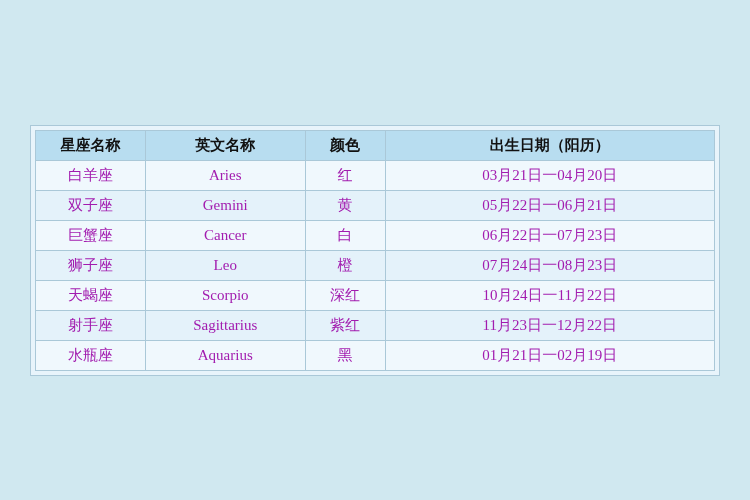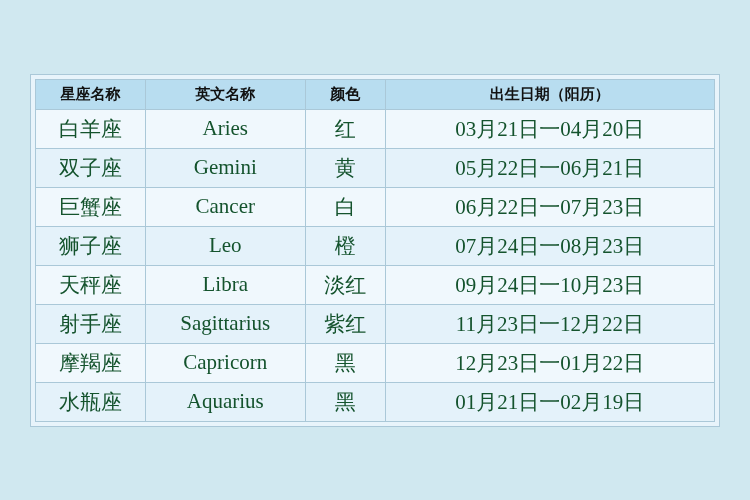--- a/index.html
+++ b/index.html
@@ -19,22 +19,22 @@
     }
     table {
       border-collapse: collapse;
       width: 680px;
       padding-left: 19px;
     }
     th, td {
       border: 1px solid #aac8d8;
       text-align: center;
       padding: 5px 10px;
-      font-size: 21px;
-      color: #14532d;
+      font-size: 15px;
+      color: #a21caf;
     }
     thead tr th {
       background-color: #b8ddf0;
       font-weight: bold;
       font-size: 15px;
       color: #111;
     }
     tbody tr {
       background-color: #f0f8fd;
     }
@@ -78,36 +78,30 @@
           <td>白</td>
           <td>06月22日一07月23日</td>
         </tr>
         <tr>
           <td>狮子座</td>
           <td>Leo</td>
           <td>橙</td>
           <td>07月24日一08月23日</td>
         </tr>
         <tr>
-          <td>天秤座</td>
-          <td>Libra</td>
-          <td>淡红</td>
-          <td>09月24日一10月23日</td>
+          <td>天蝎座</td>
+          <td>Scorpio</td>
+          <td>深红</td>
+          <td>10月24日一11月22日</td>
         </tr>
         <tr>
           <td>射手座</td>
           <td>Sagittarius</td>
           <td>紫红</td>
           <td>11月23日一12月22日</td>
-        </tr>
-        <tr>
-          <td>摩羯座</td>
-          <td>Capricorn</td>
-          <td>黑</td>
-          <td>12月23日一01月22日</td>
         </tr>
         <tr>
           <td>水瓶座</td>
           <td>Aquarius</td>
           <td>黑</td>
           <td>01月21日一02月19日</td>
         </tr>
       </tbody>
   </table>
 </div>

